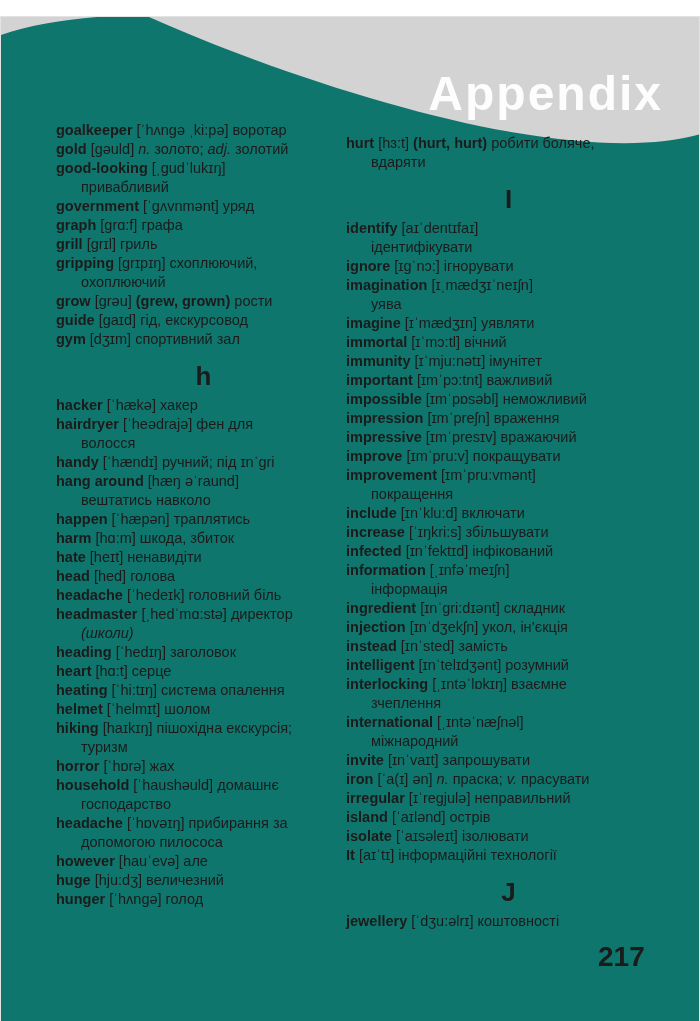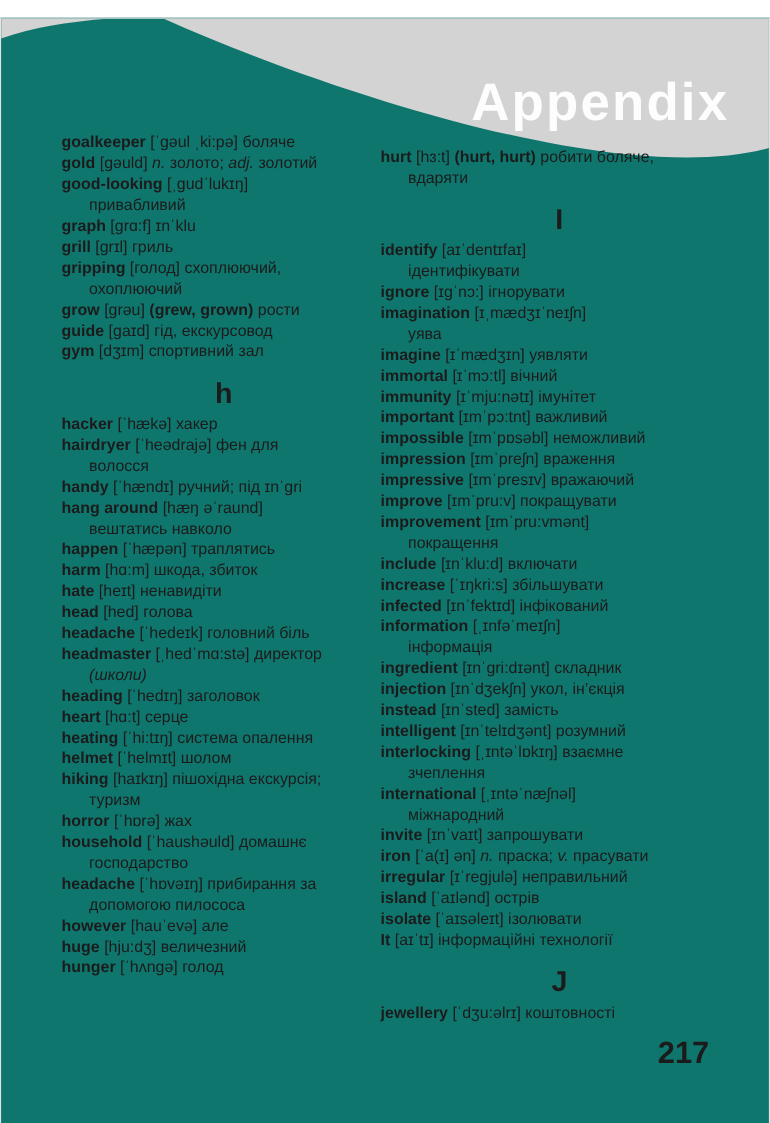--- a/index.html
+++ b/index.html
@@ -31,26 +31,27 @@
 <div class="page">
 
   <svg class="swoosh" width="700" height="140" viewBox="0 0 700 140" aria-hidden="true">
     <path d="M0,0 L96,0 C60,3 28,8 0,18 Z" fill="#d3d3d3"></path>
     <path d="M148,0 L700,0 L700,117 C655,130 590,129 510,115 C400,96 258,49 148,0 Z" fill="#d3d3d3"></path>
   </svg>
 
   <div class="appendix-title">Appendix</div>
 
   <div class="col col-left">
-      <div class="entry"><span class="hw">goalkeeper </span><span>[ˈgəul ˌki:pə] боляче</span></div>
+      <div class="entry"><span class="hw">goalkeeper </span><span>[ˈhʌngə ˌki:pə] воротар</span></div>
       <div class="entry"><span class="hw">gold </span><span>[gəuld] </span><span class="it">n. </span><span>золото; </span><span class="it">adj. </span><span>золотий</span></div>
       <div class="entry"><span class="hw">good-looking </span><span>[ˌgudˈlukɪŋ]</span><br><span>привабливий</span></div>
-      <div class="entry"><span class="hw">graph </span><span>[grɑ:f] ɪnˈklu</span></div>
+      <div class="entry"><span class="hw">government </span><span>[ˈgʌvnmənt] уряд</span></div>
+      <div class="entry"><span class="hw">graph </span><span>[grɑ:f] графа</span></div>
       <div class="entry"><span class="hw">grill </span><span>[grɪl] гриль</span></div>
-      <div class="entry"><span class="hw">gripping </span><span>[голод] схоплюючий,</span><br><span>охоплюючий</span></div>
+      <div class="entry"><span class="hw">gripping </span><span>[grɪpɪŋ] схоплюючий,</span><br><span>охоплюючий</span></div>
       <div class="entry"><span class="hw">grow </span><span>[grəu] </span><span class="hw">(grew, grown) </span><span>рости</span></div>
       <div class="entry"><span class="hw">guide </span><span>[gaɪd] гід, екскурсовод</span></div>
       <div class="entry"><span class="hw">gym </span><span>[dʒɪm] спортивний зал</span></div>
       <div class="section-header">h</div>
       <div class="entry"><span class="hw">hacker </span><span>[ˈhækə] хакер</span></div>
       <div class="entry"><span class="hw">hairdryer </span><span>[ˈheədrajə] фен для</span><br><span>волосся</span></div>
       <div class="entry"><span class="hw">handy </span><span>[ˈhændɪ] ручний; під ɪnˈgri</span></div>
       <div class="entry"><span class="hw">hang around </span><span>[hæŋ əˈraund]</span><br><span>вештатись навколо</span></div>
       <div class="entry"><span class="hw">happen </span><span>[ˈhæpən] траплятись</span></div>
       <div class="entry"><span class="hw">harm </span><span>[hɑ:m] шкода, збиток</span></div>

